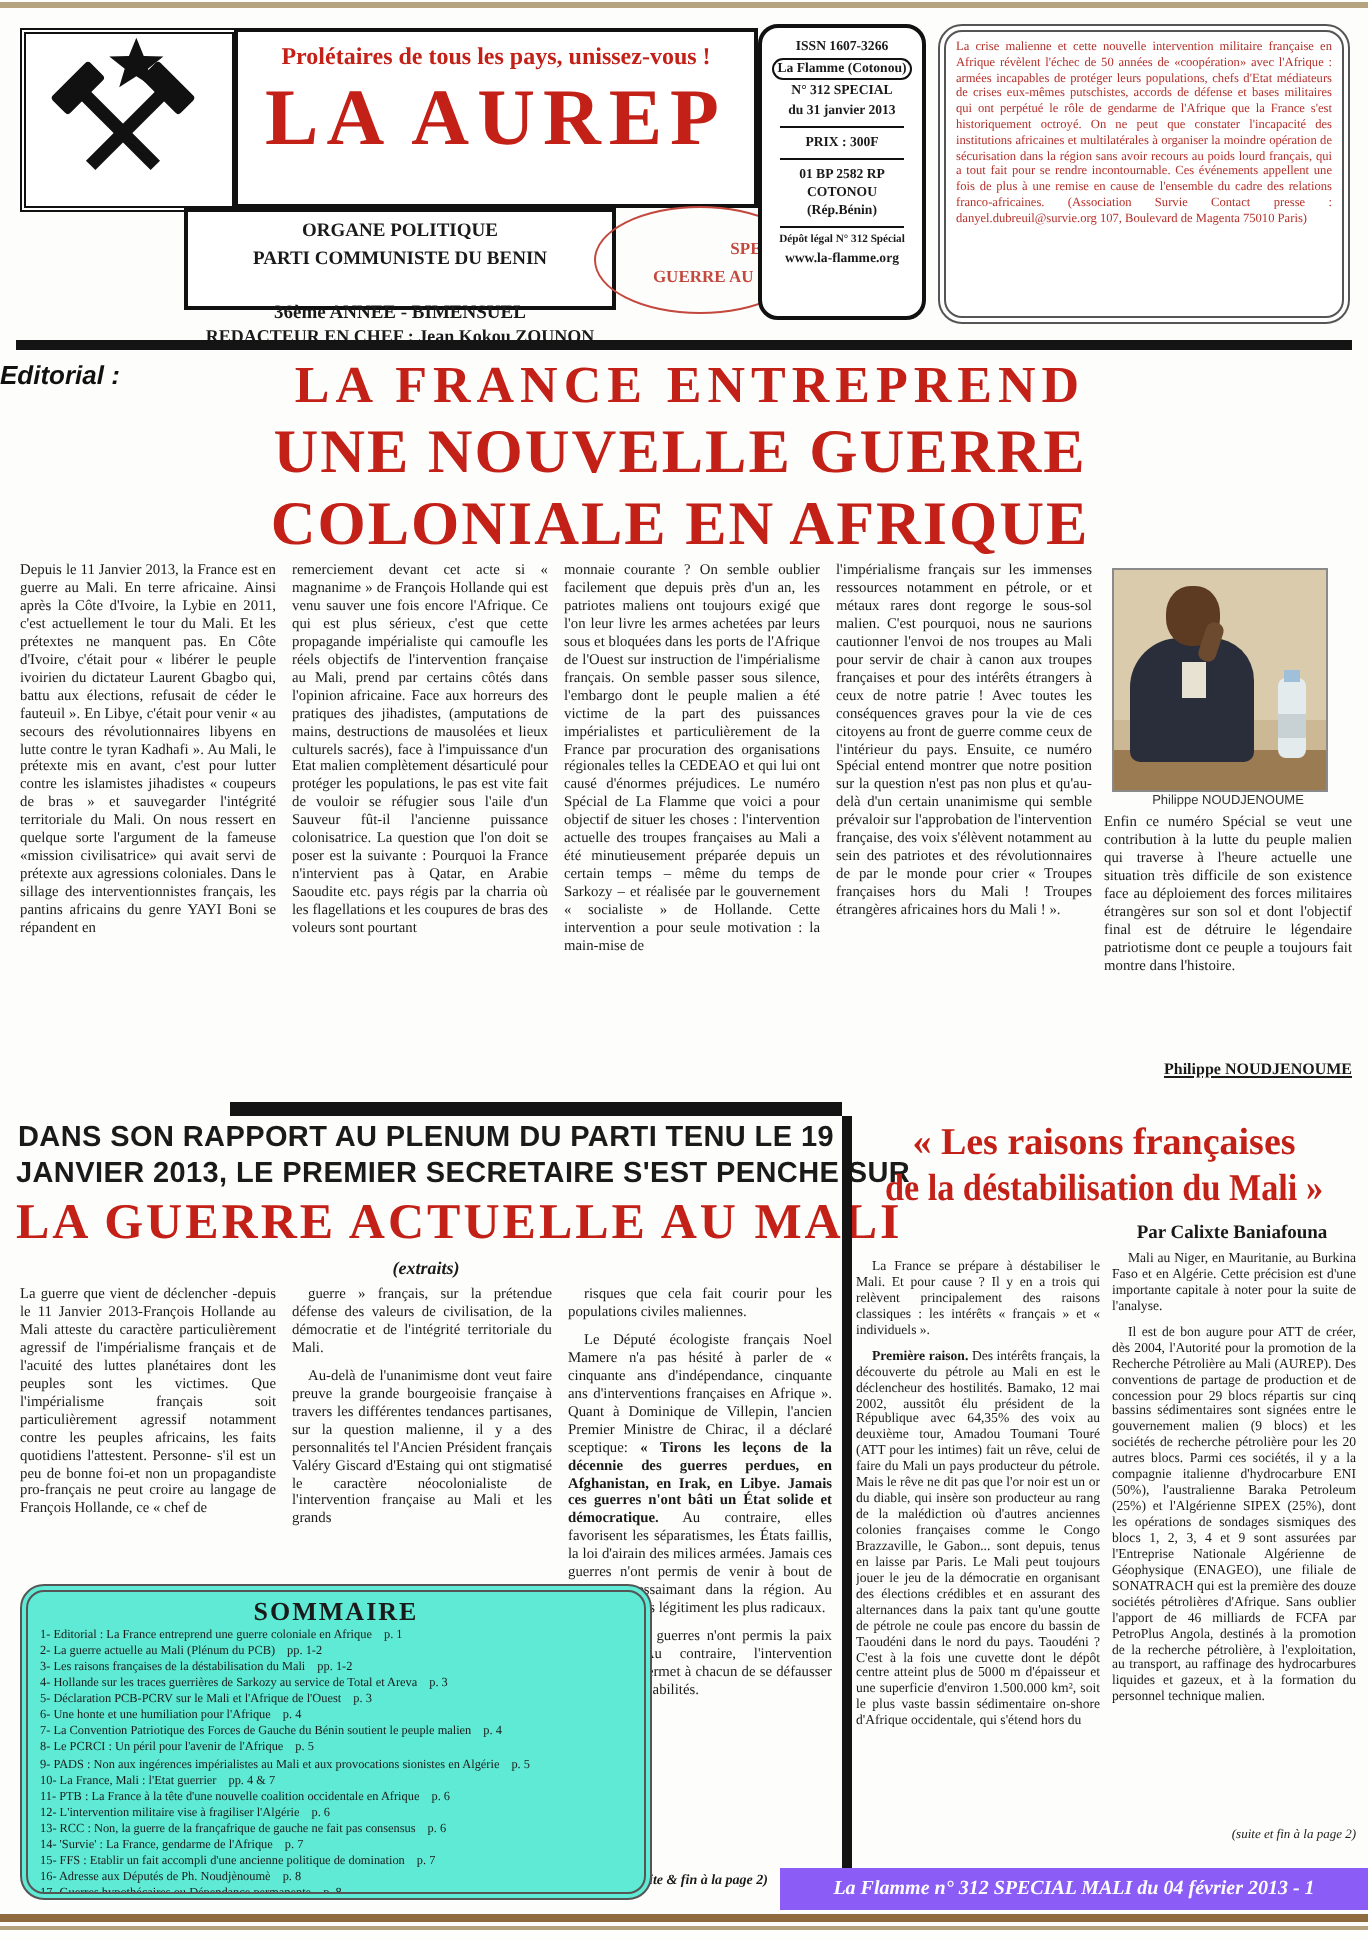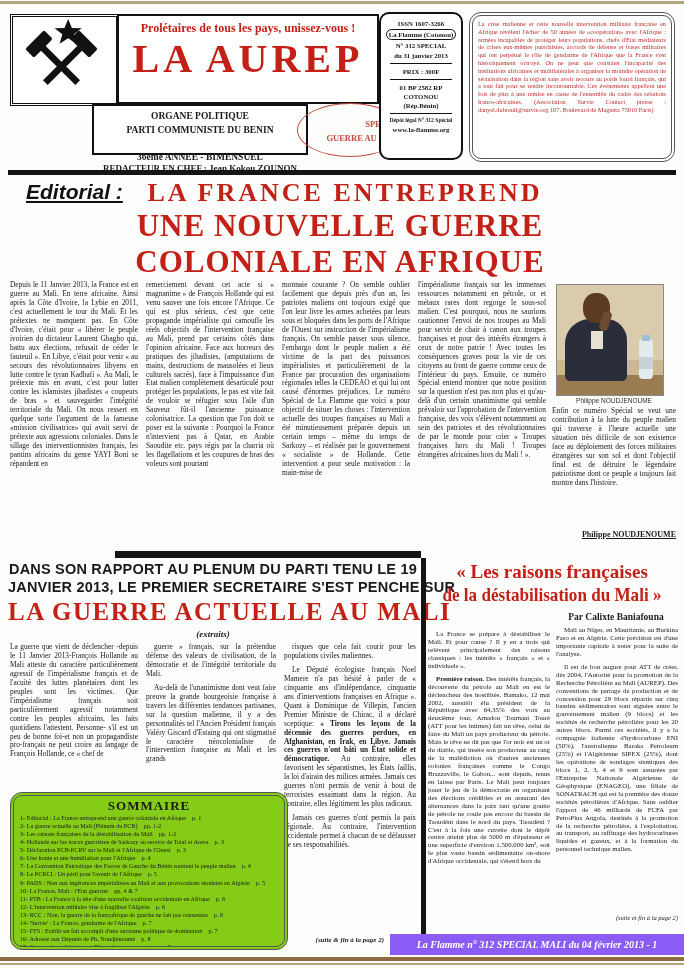--- a/index.html
+++ b/index.html
@@ -26,22 +26,22 @@
   .issn-box{left:379px;top:12px;width:84px;height:148px;border:2px solid #111;border-radius:10px;background:#fff;
             font-size:6.8px;font-weight:bold;text-align:center;padding:5px 3px;box-sizing:border-box;line-height:1.35;}
   .issn-box .hr{height:1px;background:#111;margin:3px 6px;}
   .issn-pill{border:1px solid #111;border-radius:7px;padding:0 2px;display:inline-block;margin:1px 0;}
   .issn-small{font-size:5.6px;}
   .survie-box{left:469px;top:12px;width:206px;height:150px;border:1px solid #555;border-radius:12px;padding:2px;box-sizing:border-box;background:#fff;}
   .survie-inner{border:1px solid #555;border-radius:9px;height:100%;box-sizing:border-box;padding:4px 5px;
                 font-size:6.3px;line-height:1.24;color:#b5302a;text-align:justify;overflow:hidden;}
 
   
-  .kicker{left:26px;top:180px;font-family:"Liberation Sans","DejaVu Sans",sans-serif;
-          font-size:21px;font-weight:bold;font-style:italic;color:#111;text-decoration:underline;}
+  .kicker{left:0;top:180px;font-family:"Liberation Sans","DejaVu Sans",sans-serif;
+          font-size:13px;font-weight:bold;font-style:italic;color:#111;}
   .hl1{left:110px;top:178px;width:470px;text-align:center;font-size:26px;font-weight:bold;color:#c32017;letter-spacing:3px;white-space:nowrap;}
   .hl2{left:60px;top:208px;width:560px;text-align:center;font-size:31px;font-weight:bold;color:#c32017;letter-spacing:1px;white-space:nowrap;}
   .hl3{left:60px;top:244px;width:560px;text-align:center;font-size:31px;font-weight:bold;color:#c32017;letter-spacing:1px;white-space:nowrap;}
 
   
   .bodycol{font-size:7.4px;line-height:1.21;text-align:justify;overflow:hidden;}
   .bodycol p{margin:0 0 5px 0;text-indent:8px;}
   .ed-col{top:281px;height:267px;}
 
   
@@ -65,21 +65,21 @@
   .pl-k1{left:8px;top:561px;width:410px;text-align:center;font-family:"Liberation Sans","DejaVu Sans",sans-serif;
          font-size:14.5px;font-weight:bold;white-space:nowrap;letter-spacing:.2px;}
   .pl-k2{left:8px;top:579px;width:410px;text-align:center;font-family:"Liberation Sans","DejaVu Sans",sans-serif;
          font-size:14.5px;font-weight:bold;white-space:nowrap;letter-spacing:.2px;}
   .pl-title{left:8px;top:598px;width:410px;text-align:center;font-size:25px;font-weight:bold;color:#c32017;letter-spacing:1.5px;white-space:nowrap;}
   .pl-sub{left:8px;top:629px;width:410px;text-align:center;font-size:9px;font-weight:bold;font-style:italic;}
   .pl-col{top:643px;}
   .pl-cont{left:252px;top:936px;width:132px;text-align:right;font-size:7px;font-weight:bold;font-style:italic;}
 
   
-  .sommaire-box{left:10px;top:792px;width:278px;height:158px;border:1px solid #555;border-radius:12px;padding:2px;box-sizing:border-box;background:#84cc16;}
+  .sommaire-box{left:10px;top:792px;width:316px;height:158px;border:1px solid #555;border-radius:12px;padding:2px;box-sizing:border-box;background:#5eead4;}
   .sommaire-inner{border:1px solid #555;border-radius:9px;height:100%;box-sizing:border-box;padding:2px 6px;overflow:hidden;}
   .sommaire-title{text-align:center;font-size:13px;font-weight:bold;letter-spacing:1px;}
   .som-item{display:flex;gap:6px;font-size:6.2px;line-height:1.3;}
   .som-item .pg{white-space:nowrap;}
 
   
   .vdiv{left:421px;top:558px;width:5px;height:380px;background:#141414;}
   .rs-t1{left:424px;top:561px;width:256px;text-align:center;font-size:19px;font-weight:bold;color:#c32017;white-space:nowrap;}
   .rs-t2{left:424px;top:584px;width:256px;text-align:center;font-size:19px;font-weight:bold;color:#c32017;white-space:nowrap;
          transform:scaleX(.9);transform-origin:center;}

